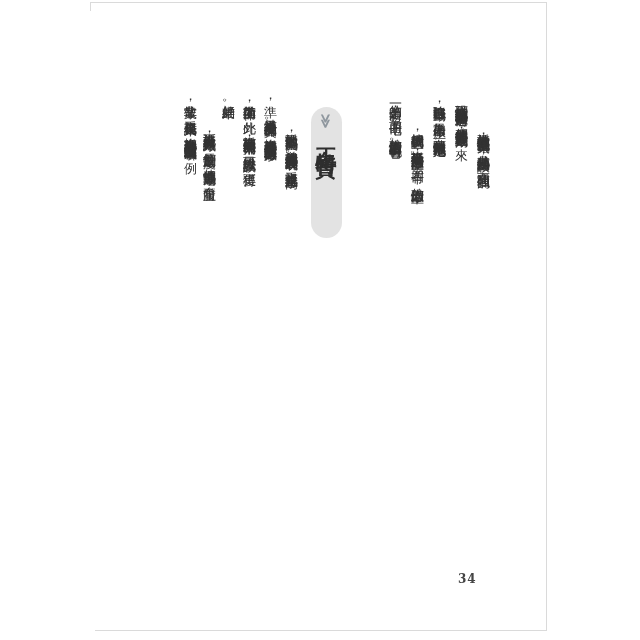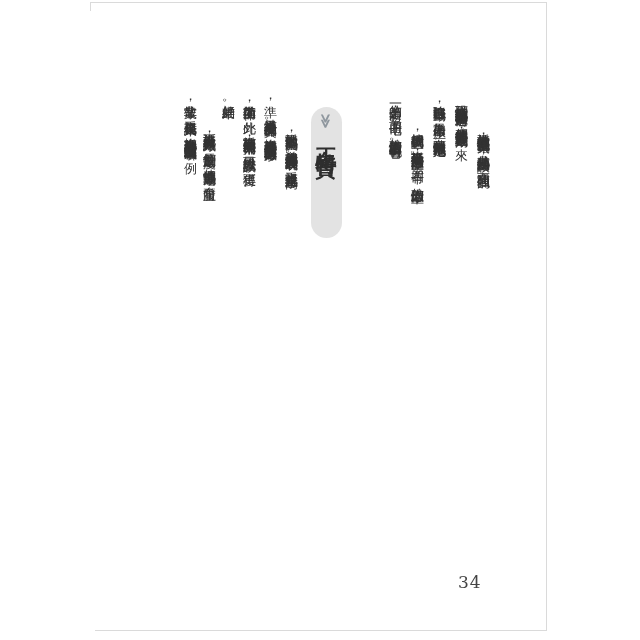--- a/index.html
+++ b/index.html
@@ -70,23 +70,24 @@
     font-size: 21px;
     font-weight: 600;
     letter-spacing: 3px;
     color: #2e2e2e;
     line-height: 31px;
   }
 
   .pagenum {
     position: absolute;
     left: 458px; top: 572px;
-    font-size: 17px;
+    font-size: 12px;
     color: #444444;
     letter-spacing: 1px;
+    font-weight: bold;
   }
 </style>
 </head>
 <body>
 
 <div class="page">
 
   <div class="edge edge-top"></div>
   <div class="edge edge-right"></div>
   <div class="edge edge-bottom"></div>

